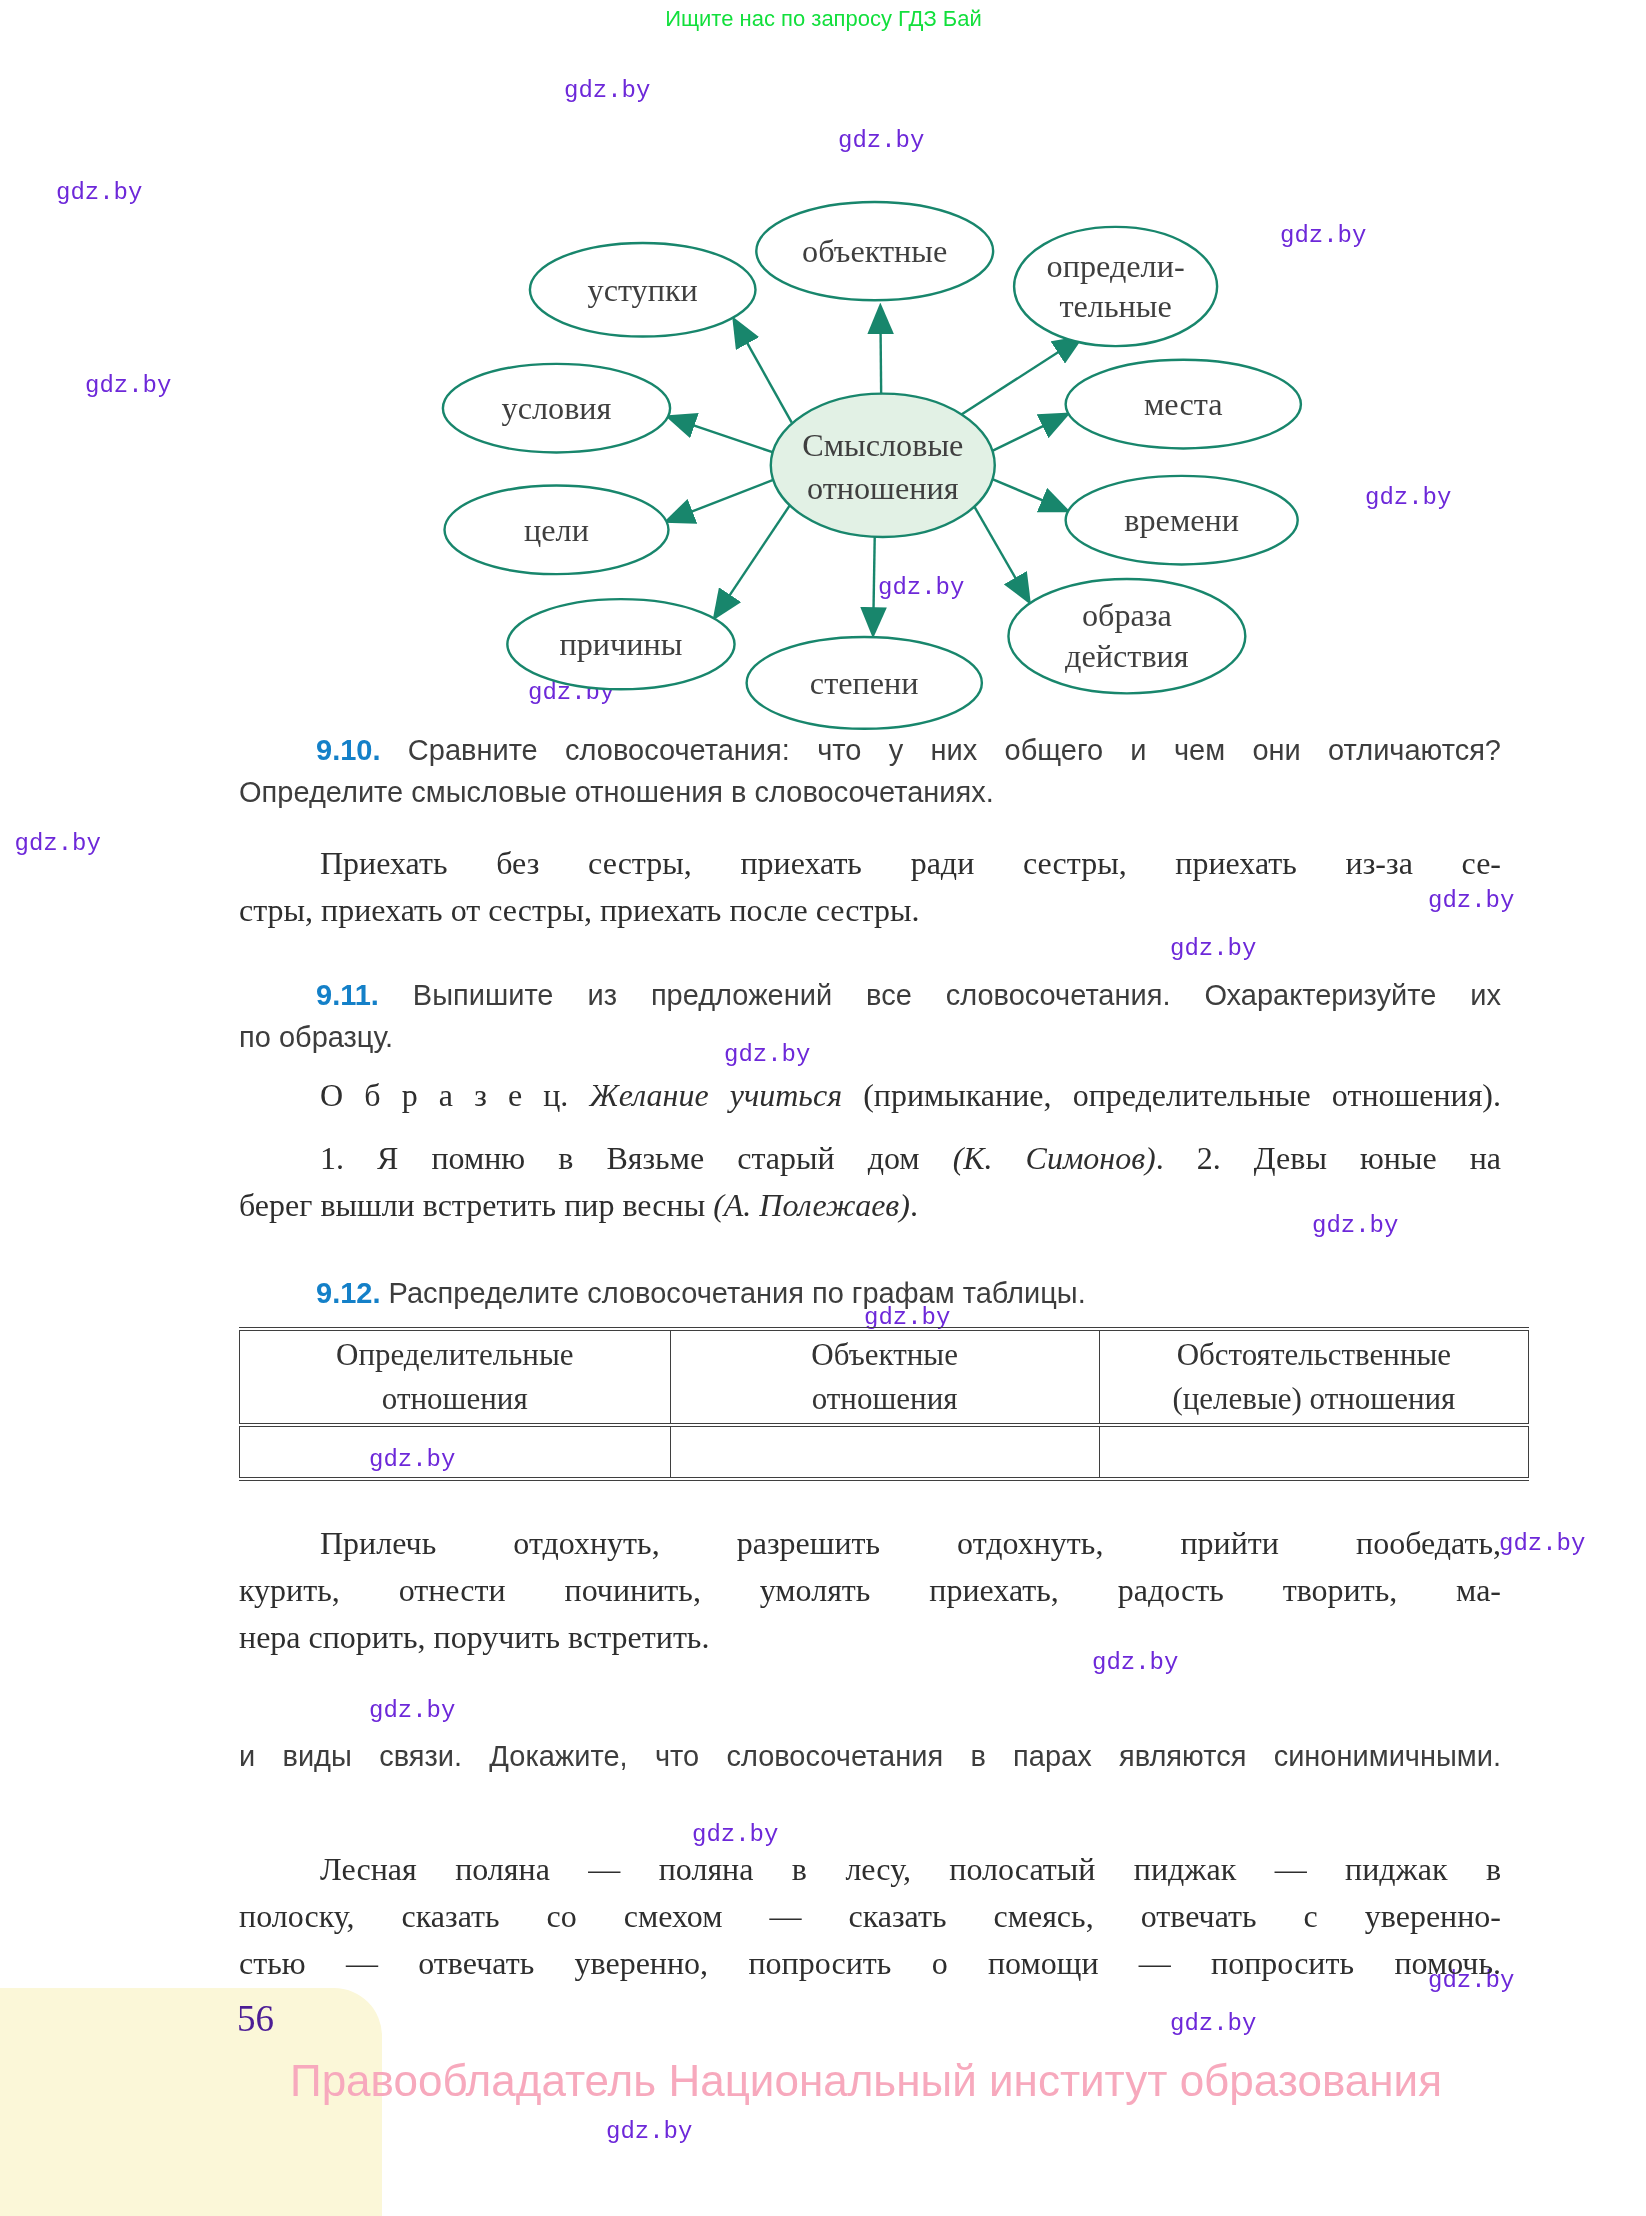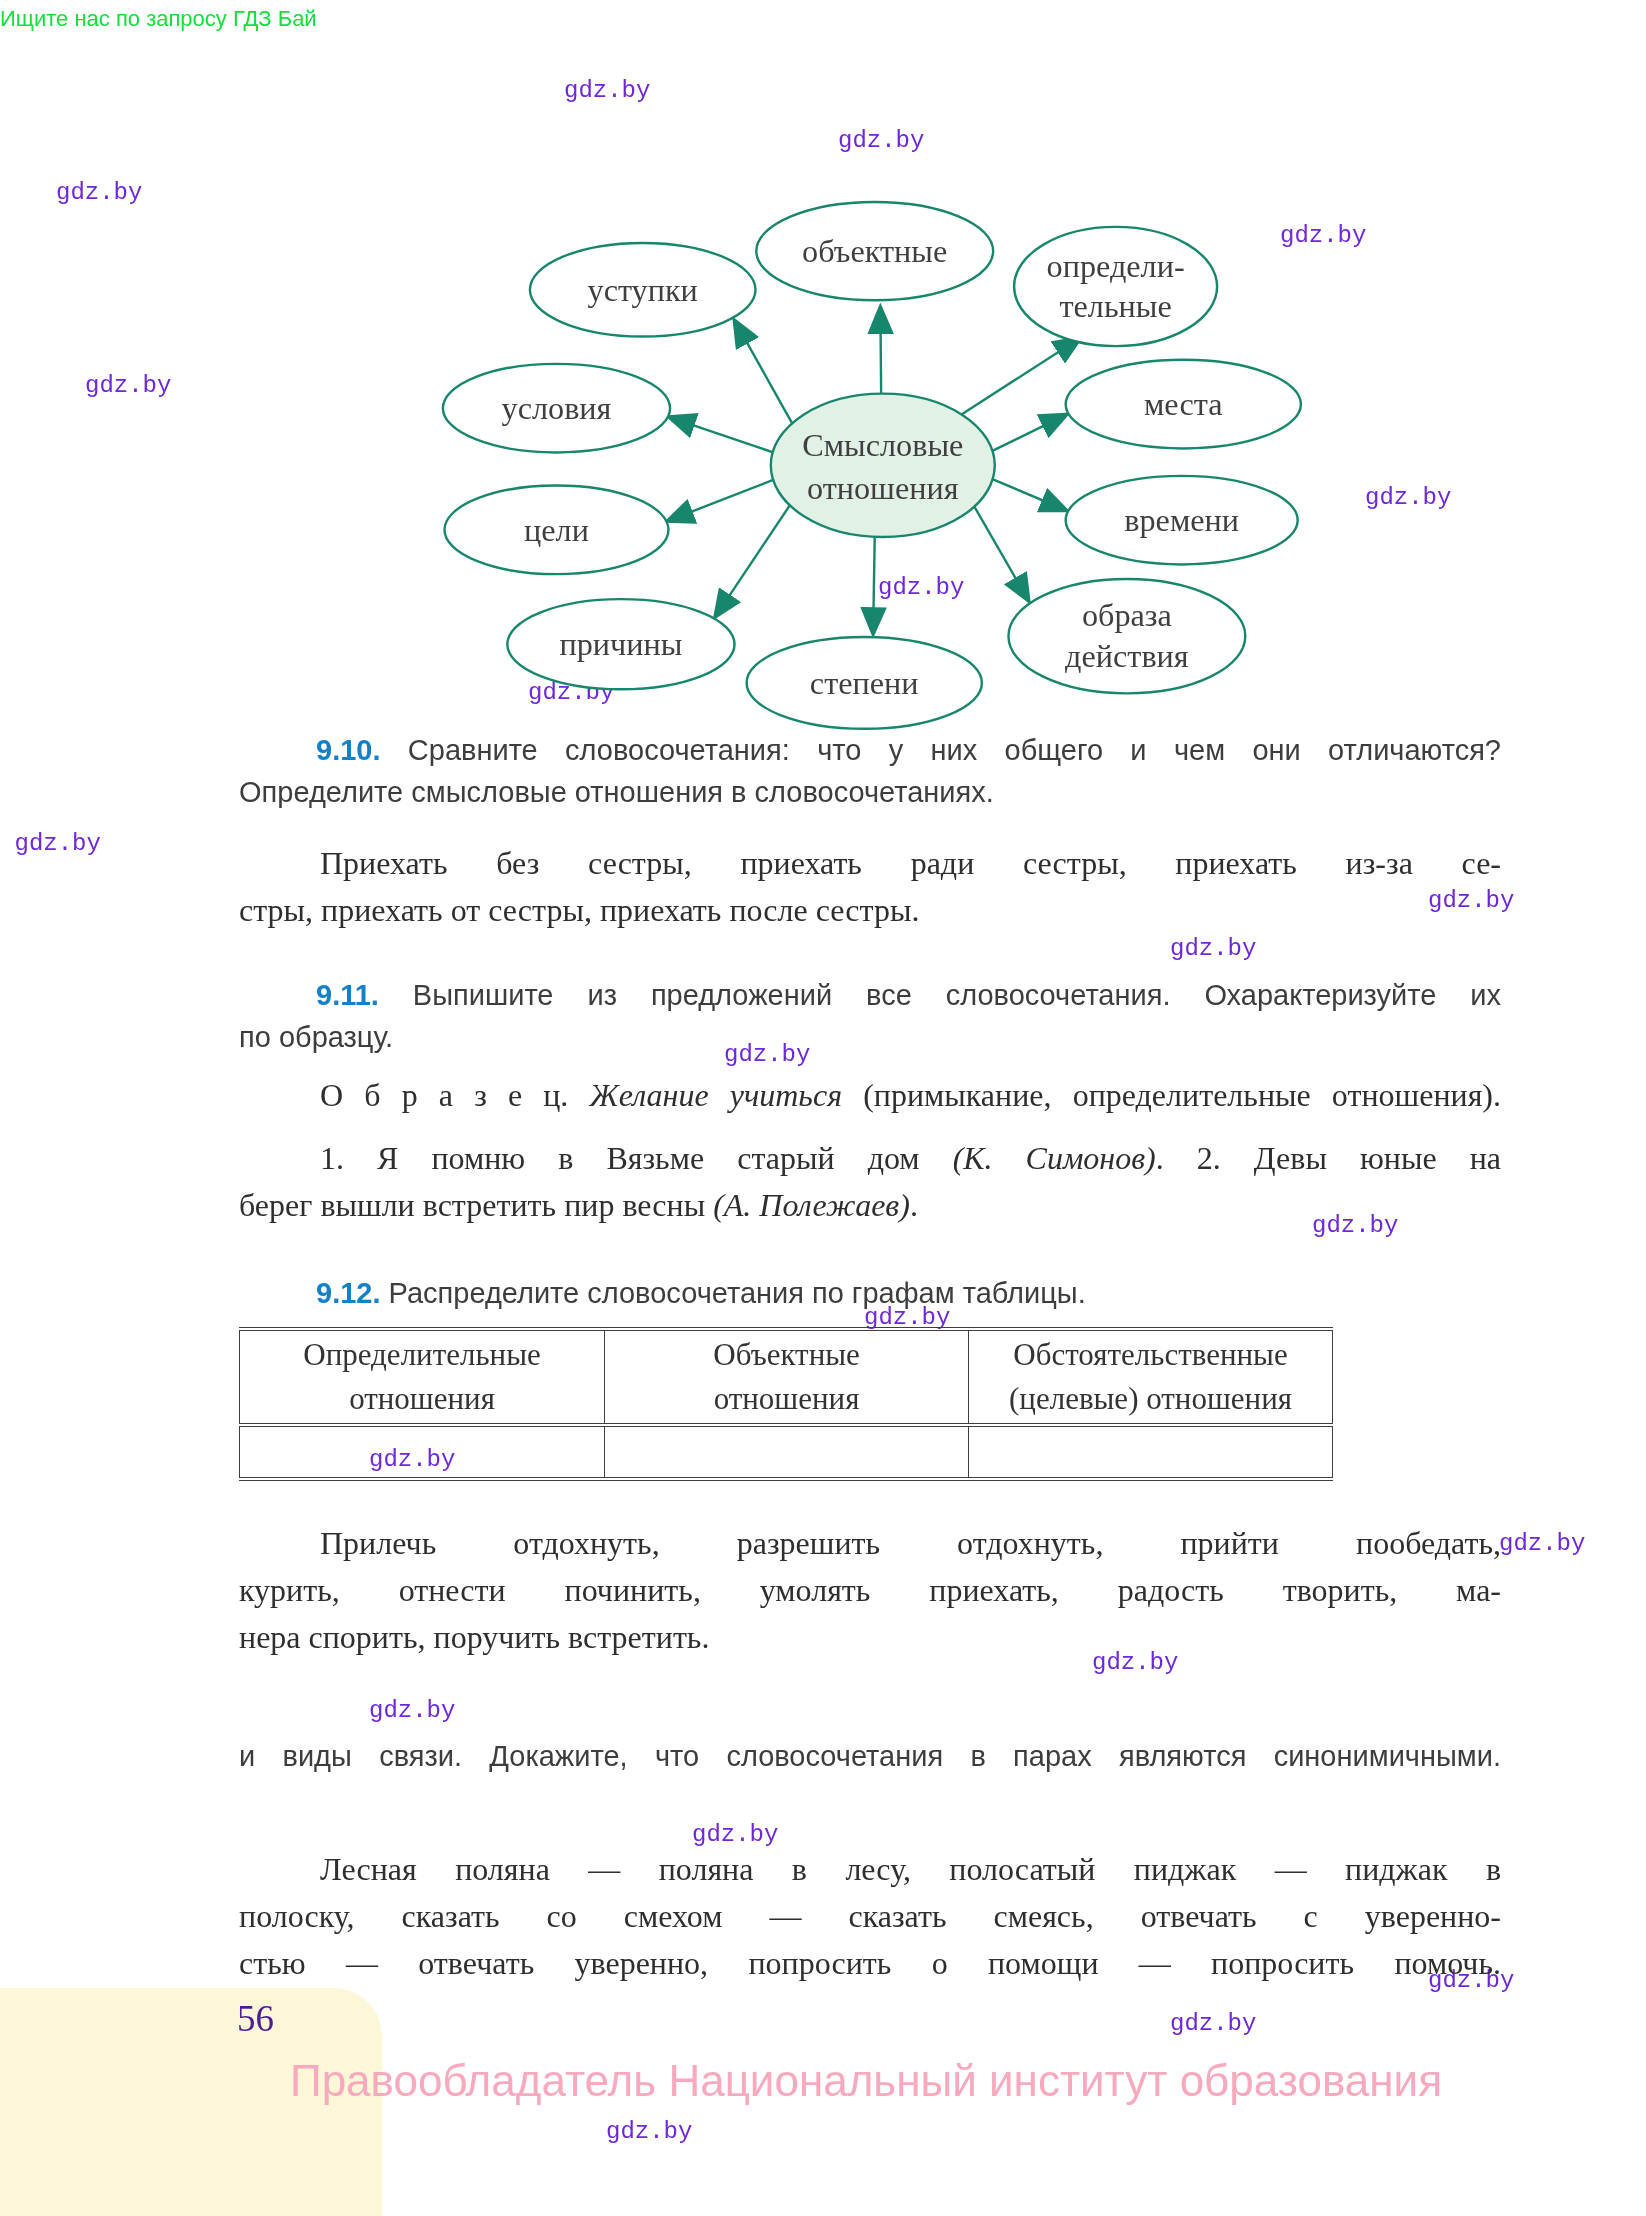--- a/index.html
+++ b/index.html
@@ -1,37 +1,37 @@
 <!DOCTYPE html>
 <html style="font-size:13px"><head>
 <meta charset="utf-8">
 <style>
   html,body { margin:0; padding:0; background:#ffffff; }
   .page { position:relative; width:1647px; height:2216px; background:#ffffff; overflow:hidden;
           font-family:"Liberation Sans",sans-serif; }
 
-  .banner { position:absolute; top:6.4px; left:0; width:100%; text-align:left;
+  .banner { position:absolute; top:6.4px; left:0; width:100%; text-align:center;
             font-size:22px; color:#12df3c; }
 
   .wm { position:absolute; font-size:24px; color:#6d28d9; white-space:nowrap;
         font-family:Liberation Mono, monospace; }
 
   .block { position:absolute; left:239px; width:1262px; }
   .sans  { font-size:29px; line-height:42px; color:#3d3d3d; }
   .serif { font-family:"Liberation Serif","DejaVu Serif",serif;
            font-size:32px; line-height:47px; color:#2e2e2e; }
   .jl { text-align:justify; text-align-last:justify; }
   .ll { text-align:left; }
   .ind  { text-indent:77px; }
   .inds { text-indent:81px;font-family:Liberation Serif, serif; }
   .exnum { color:#1480c8; font-weight:bold;margin-top:34px; }
   .it { font-style:italic; }
   .arrowbox { display:inline-block; vertical-align:-3.2px; margin-right:6.4px; }
 
-  .rtable { position:absolute; left:239px; top:1327px; width:1094px;
+  .rtable { position:absolute; left:239px; top:1327px; width:1290px;
             border-collapse:collapse; table-layout:fixed;
             border-top:4px double #3f3f3f; border-bottom:4px double #3f3f3f;
             border-left:1.6px solid #3f3f3f; border-right:1.6px solid #3f3f3f; }
   .rtable th { border-left:1.6px solid #3f3f3f; border-bottom:4px double #3f3f3f;
                font-family:"Liberation Serif","DejaVu Serif",serif; font-size:31px;
                font-weight:normal; color:#333; text-align:center; vertical-align:middle;
                height:90px; line-height:44px; }
   .rtable td { border-left:1.6px solid #3f3f3f; height:48px; }
   .rtable th:first-child, .rtable td:first-child { border-left:none; }
 

